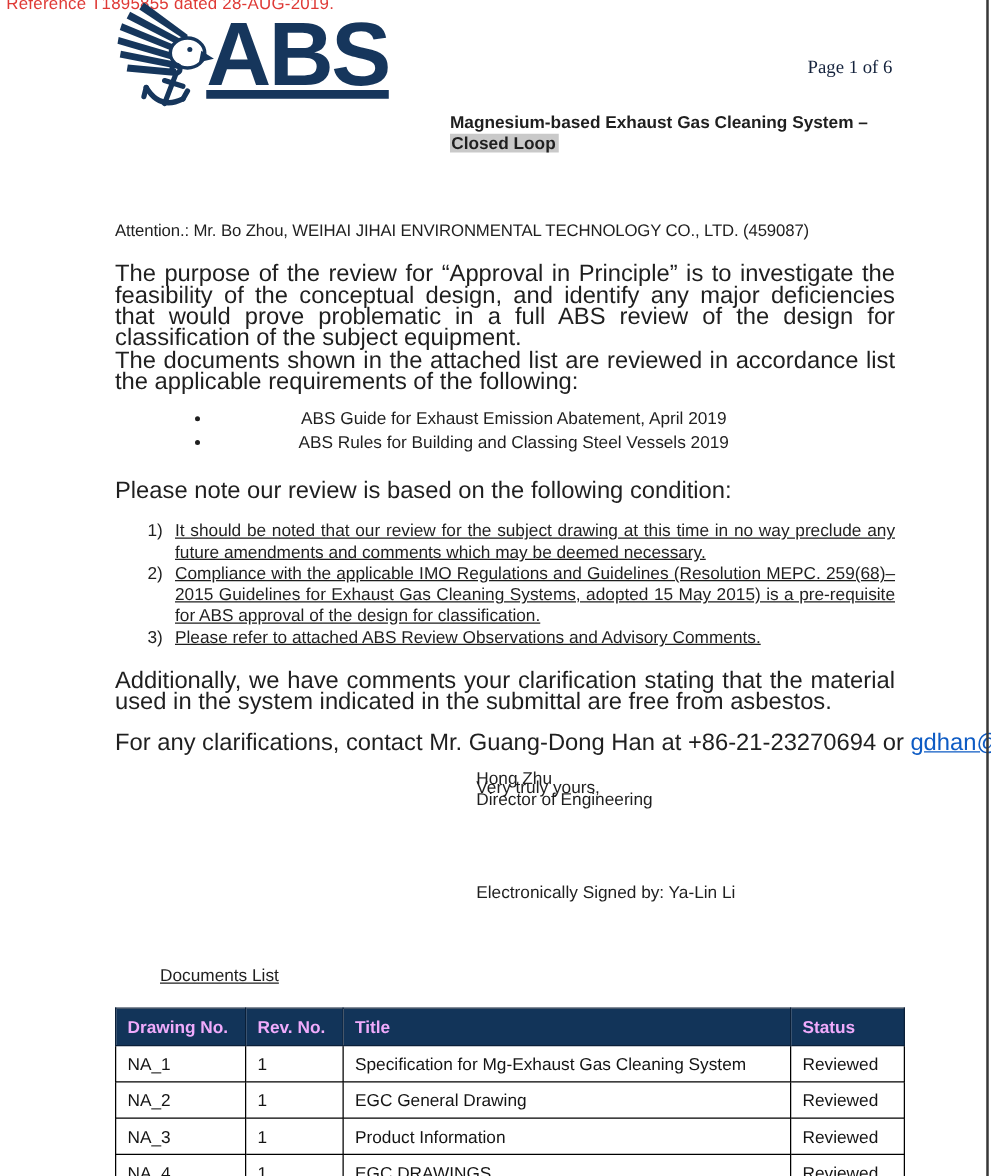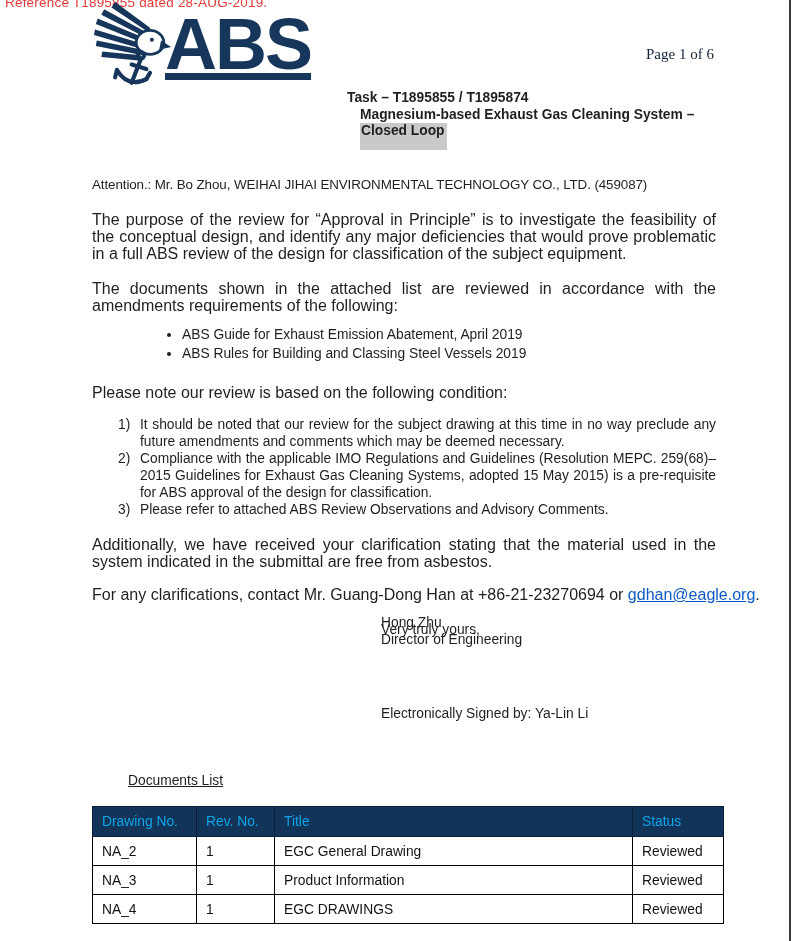--- a/index.html
+++ b/index.html
@@ -26,50 +26,50 @@
   }
 
   .page-num {
     left:646px; top:22px; font-family:"Liberation Serif", serif;
     font-size:15px; color:#14223c;margin-top:24px;
   }
 
   
   .task-block { left:347px; top:90px; font-weight:bold; font-size:13.8px; line-height:16.5px; width:390px; }
   .task-indent { padding-left:13px; }
-  .hl { background:#c9c9c9; padding:0 2px 12px 1px; }
+  .hl { background:#c9c9c9; padding:0 2px 0 1px; }
 
   
-  .bodytext { left:92px; width:624px; font-size:16px; line-height:17px; text-align:justify; }
+  .bodytext { left:92px; width:624px; font-size:19px; line-height:17px; text-align:justify; }
   .oneline { white-space:nowrap; text-align:left; }
   .attn { font-size:13.4px; letter-spacing:-0.1px; }
 
-  ul.bullets { left:159px; top:326px; margin:0; padding:0 0 0 23px; width:480px;
-    font-size:13.8px; line-height:18.8px; list-style:disc; }
+  ul.bullets { left:148px; top:326px; margin:0; padding:0 0 0 23px; width:480px;
+    font-size:13.8px; line-height:18.8px; list-style:disc;text-align:center; }
 
   .olist { left:118px; top:416px; width:598px; font-size:13.8px; line-height:17px; }
   .olist-item { display:flex; }
   .olist-num { width:22px; flex:none; }
-  .olist-text { width:576px; text-align:justify; }
+  .olist-text { width:576px; text-align:justify;text-decoration:underline; }
 
   .email-link { color:#0d5bc4; text-decoration:underline; cursor:pointer;text-align:right; }
 
   .sig { left:381px; font-size:13.8px; line-height:17px; }
 
   .doc-heading { left:92px; top:773px; font-size:13.8px; text-decoration:underline;margin-left:36px; }
 
   table.doc-table {
     position:absolute; left:92px; top:806px; width:631px;
     border-collapse:collapse; table-layout:fixed; font-size:13.8px;
   }
   .doc-table th, .doc-table td {
     border:1px solid #000; padding:0 4px 0 9px; text-align:left;
     font-weight:400; vertical-align:middle; overflow:hidden; white-space:nowrap;
   }
-  .doc-table thead th { background:#123459; color:#0ea5e9; border-color:#0a1f38; height:29px; }
+  .doc-table thead th { background:#123459; color:#f0abfc; border-color:#0a1f38; height:29px;font-weight:bold; }
   .doc-table tbody td { height:28px; color:#141414; }
 
   .page-edge { left:789px; top:0; width:2px; height:941px; background:#383838; }
 </style>
 </head>
 <body>
 
 <div class="abs ref-line">Reference T1895855 dated 28-AUG-2019.</div>
 
 <div class="abs logo">
@@ -93,30 +93,29 @@
       <path d="M26,74 L24,82"></path>
       <path d="M58,84 L62,77"></path>
     </g>
   </svg>
   <div class="logo-text">ABS</div>
 </div>
 
 <div class="abs page-num">Page 1 of 6</div>
 
 <div class="abs task-block">
-  <div>Task – T1895855 / T1895874</div>
   <div class="task-indent">Magnesium-based Exhaust Gas Cleaning System –</div>
   <div class="task-indent"><span class="hl">Closed Loop</span></div>
 </div>
 
 <div class="abs bodytext oneline attn" style="top:176px">Attention.: Mr. Bo Zhou, WEIHAI JIHAI ENVIRONMENTAL TECHNOLOGY CO., LTD. (459087)</div>
 
 <div class="abs bodytext" style="top:211px">The purpose of the review for “Approval in Principle” is to investigate the feasibility of the conceptual design, and identify any major deficiencies that would prove problematic in a full ABS review of the design for classification of the subject equipment.</div>
 
-<div class="abs bodytext" style="top:280px">The documents shown in the attached list are reviewed in accordance with the amendments requirements of the following:</div>
+<div class="abs bodytext" style="top:280px">The documents shown in the attached list are reviewed in accordance list the applicable requirements of the following:</div>
 
 <ul class="abs bullets">
   <li>ABS Guide for Exhaust Emission Abatement, April 2019</li>
   <li>ABS Rules for Building and Classing Steel Vessels 2019</li>
 </ul>
 
 <div class="abs bodytext oneline" style="top:384px">Please note our review is based on the following condition:</div>
 
 <div class="abs olist">
   <div class="olist-item">
@@ -126,21 +125,21 @@
   <div class="olist-item">
     <span class="olist-num">2)</span>
     <span class="olist-text">Compliance with the applicable IMO Regulations and Guidelines (Resolution MEPC. 259(68)– 2015 Guidelines for Exhaust Gas Cleaning Systems, adopted 15 May 2015) is a pre-requisite for ABS approval of the design for classification.</span>
   </div>
   <div class="olist-item">
     <span class="olist-num">3)</span>
     <span class="olist-text">Please refer to attached ABS Review Observations and Advisory Comments.</span>
   </div>
 </div>
 
-<div class="abs bodytext" style="top:536px">Additionally, we have received your clarification stating that the material used in the system indicated in the submittal are free from asbestos.</div>
+<div class="abs bodytext" style="top:536px">Additionally, we have comments your clarification stating that the material used in the system indicated in the submittal are free from asbestos.</div>
 
 <div class="abs bodytext oneline" style="top:586px">
   <span>For any clarifications, contact Mr. Guang-Dong Han at +86-21-23270694 or </span><a class="email-link">gdhan@eagle.org</a><span>.</span>
 </div>
 
 <div class="abs sig" style="top:621px">Very truly yours,</div>
 <div class="abs sig" style="top:614px">
   <div>Hong Zhu</div>
   <div>Director of Engineering</div>
 </div>
@@ -158,20 +157,26 @@
   <thead>
     <tr>
       <th>Drawing No.</th>
       <th>Rev. No.</th>
       <th>Title</th>
       <th>Status</th>
     </tr>
   </thead>
   <tbody>
     <tr>
+      <td>NA_1</td>
+      <td>1</td>
+      <td>Specification for Mg-Exhaust Gas Cleaning System</td>
+      <td>Reviewed</td>
+    </tr>
+    <tr>
       <td>NA_2</td>
       <td>1</td>
       <td>EGC General Drawing</td>
       <td>Reviewed</td>
     </tr>
     <tr>
       <td>NA_3</td>
       <td>1</td>
       <td>Product Information</td>
       <td>Reviewed</td>

